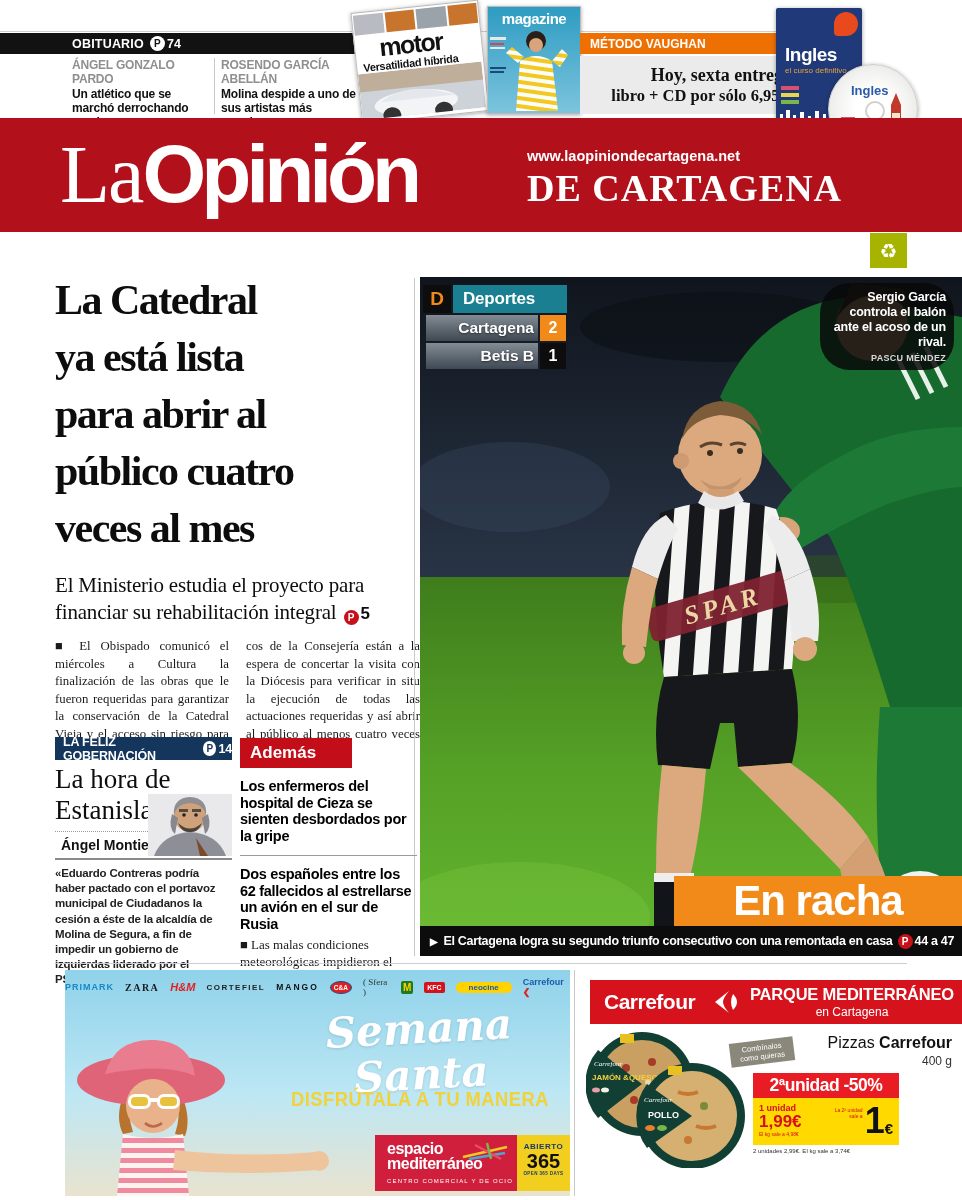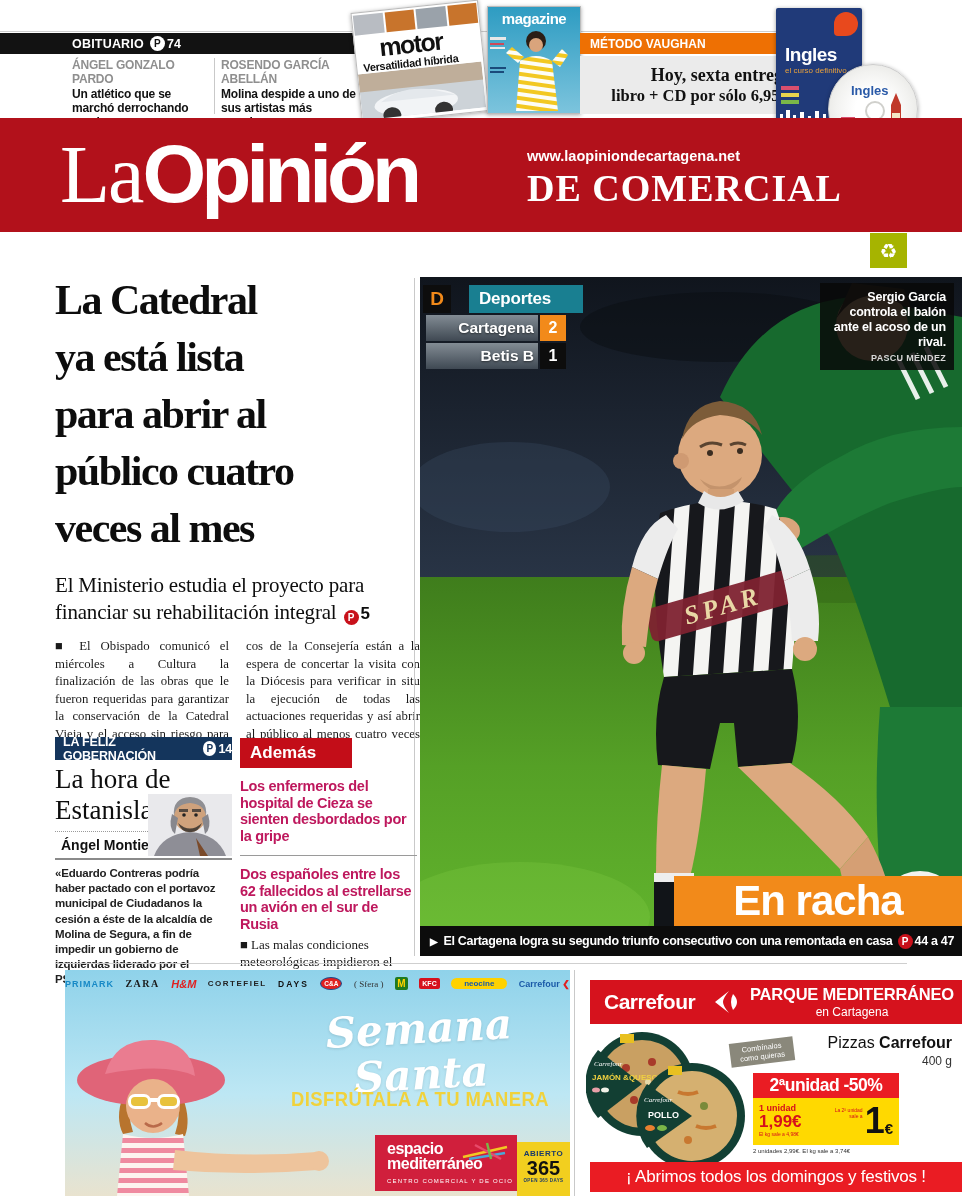--- a/index.html
+++ b/index.html
@@ -54,38 +54,38 @@
   .dotrule{left:55px;top:831px;width:177px;border-top:1.5px dotted #9a9a9a;}
   .author-row{left:55px;top:834px;width:177px;height:22px;display:flex;align-items:center;
               font-weight:700;font-size:14px;padding-left:6px;box-sizing:border-box;}
   .author-photo{left:148px;top:794px;width:84px;height:62px;}
   .solidrule{left:55px;top:858px;width:177px;height:2px;background:#8a8a8a;}
   .quote{left:55px;top:866px;width:177px;font:700 11.5px/15.2px "Liberation Sans",sans-serif;
          letter-spacing:-.2px;color:#222;}
   .ademas{left:240px;top:738px;width:177px;}
   .ademas-head{width:112px;height:30px;background:#c30d18;color:#fff;display:flex;align-items:center;
                padding-left:10px;box-sizing:border-box;font-weight:700;font-size:17px;}
-  .ademas h3{margin:10px 4px 4px 0;font:700 14.5px/16.5px "Liberation Sans",sans-serif;letter-spacing:-.3px;color:#be185d;}
+  .ademas h3{margin:10px 4px 4px 0;font:700 14.5px/16.5px "Liberation Sans",sans-serif;letter-spacing:-.3px;color:#000000;}
   .ademas p{margin:0;font:400 13px/17px "Liberation Serif",serif;color:#1a1a1a;}
   .ademas .div{border-top:1px solid #9a9a9a;margin:11px 0 2px 0;}
   
   .photo{left:420px;top:277px;width:542px;height:679px;background:#24321f;overflow:hidden;}
   .scorebox{left:3px;top:6px;}
   .score-row{display:flex;margin-top:2px;}
   .dbox{width:28px;height:28px;background:#0d0d0d;color:#f28a1a;font-weight:800;font-size:19px;
         display:flex;align-items:center;justify-content:center;}
   .deportes-bar{width:114px;height:28px;background:#197f91;color:#fff;font-weight:700;font-size:17px;
-                display:flex;align-items:center;padding-left:10px;box-sizing:border-box;margin-left:18px;letter-spacing:-.2px;}
+                display:flex;align-items:center;padding-left:10px;box-sizing:border-box;margin-left:2px;letter-spacing:-.2px;}
   .team-bar{width:112px;height:26px;background:linear-gradient(180deg,rgba(150,160,168,.85),rgba(70,80,90,.85));
             color:#fff;font-weight:700;font-size:15.5px;display:flex;align-items:center;justify-content:flex-end;
             padding-right:4px;box-sizing:border-box;text-shadow:0 1px 2px rgba(0,0,0,.5);}
   .score-cell{width:26px;height:26px;margin-left:2px;color:#fff;font-weight:800;font-size:16px;
               display:flex;align-items:center;justify-content:center;}
   .photo-caption{right:8px;top:6px;width:134px;background:rgba(8,8,8,.85);color:#fff;text-align:right;
-                 padding:7px 8px;box-sizing:border-box;}
+                 padding:7px 8px;box-sizing:border-box;border-radius:30px;}
   .photo-caption .cap{font-weight:700;font-size:12.5px;line-height:15px;letter-spacing:-.2px;}
   .photo-caption .credit{font-weight:700;font-size:9px;color:#d8d8d8;margin-top:3px;letter-spacing:.3px;}
   .banner{right:0;bottom:30px;width:288px;height:50px;background:#f28a1a;display:flex;align-items:center;
           justify-content:center;color:#fff;font-weight:800;font-size:42px;letter-spacing:-1px;}
   .strapline{left:0;right:0;bottom:0;height:30px;background:#0c0c0c;color:#fff;display:flex;align-items:center;
              padding-left:10px;box-sizing:border-box;font-weight:700;font-size:12.5px;letter-spacing:-.3px;}
   .strapline .arrow{font-size:10px;margin-right:6px;}
   
   .ad-left{left:65px;top:970px;width:505px;height:226px;overflow:hidden;
            background:linear-gradient(180deg,#8fd2ea 0%,#bde7f4 55%,#e9e3cf 100%);}
@@ -107,21 +107,21 @@
   .ss-title{left:205px;top:36px;width:300px;text-align:center;color:#fff;
             font:italic 700 42px/46px "DejaVu Serif",serif;transform:rotate(-3deg);
             text-shadow:0 1px 3px rgba(0,0,0,.12);}
   .ss-sub{left:205px;top:118px;width:300px;text-align:center;color:#f0d23c;font-weight:800;font-size:20px;
           letter-spacing:.5px;transform:scaleX(.92);}
   .em-box{left:310px;top:165px;width:142px;height:56px;background:#d01f3c;color:#fff;padding:6px 0 0 12px;
           box-sizing:border-box;line-height:15px;}
   .em-box .l1,.em-box .l2{font-weight:800;font-size:16px;letter-spacing:-.5px;}
   .em-box .l3{font-size:6px;letter-spacing:1.2px;margin-top:3px;}
   .open-box{left:452px;top:165px;width:53px;height:56px;background:#f2cf1f;text-align:center;
-            padding-top:7px;box-sizing:border-box;margin-top:7px;}
+            padding-top:7px;box-sizing:border-box;}
   .open-box .o1{font-weight:800;font-size:8px;color:#1a3a6a;letter-spacing:.5px;}
   .open-box .o2{font-weight:800;font-size:20px;line-height:20px;color:#111;}
   .open-box .o3{font-weight:700;font-size:4.5px;color:#1a3a6a;letter-spacing:.4px;}
   .ad-right{left:578px;top:970px;width:384px;height:226px;background:#fff;}
   .cf-header{left:12px;top:10px;width:372px;height:44px;background:#d6121d;color:#fff;display:flex;
              align-items:center;padding:0 8px 0 14px;box-sizing:border-box;}
   .cf-name{font-weight:800;font-size:21px;letter-spacing:-.5px;}
   .cf-right{margin-left:auto;text-align:center;}
   .cf-park{font-weight:800;font-size:16.5px;letter-spacing:-.2px;}
   .cf-city{font-size:12px;margin-top:1px;}
@@ -259,21 +259,21 @@
       <rect x="12" y="64" width="14" height="3" fill="#7ab648"></rect>
     </svg>
   </div>
 
   <div class="abs masthead">
     <div class="abs mast-title">
       <span class="mast-la">La</span>
         <span class="mast-op">Opinión</span>
     </div>
     <div class="abs mast-url">www.laopiniondecartagena.net</div>
-    <div class="abs mast-region">DE COMERCIAL</div>
+    <div class="abs mast-region">DE CARTAGENA</div>
   </div>
   <div class="abs recycle-box">
     <span>♻</span>
   </div>
 
   <div class="abs headline prel">La Catedral
 ya está lista
 para abrir al
 público cuatro
 veces al mes</div>
@@ -435,21 +435,21 @@
   </div>
 
   <div class="abs hrule" style="left:55px;top:963px;width:852px;"></div>
 
   <div class="abs ad-left">
     <div class="brands">
       <span class="b-primark">PRIMARK</span>
       <span class="b-zara">ZARA</span>
       <span class="b-hm">H&amp;M</span>
       <span class="b-cortefiel">CORTEFIEL</span>
-      <span class="b-mango">DAYS</span>
+      <span class="b-mango">MANGO</span>
       <span class="b-ca">C&amp;A</span>
       <span class="b-sfera">( Sfera )</span>
       <span class="b-mc">M</span>
       <span class="b-kfc">KFC</span>
       <span class="b-neocine">neocine</span>
       <span class="b-carrefour"><span>Carrefour</span> <span class="chev">❮</span></span>
     </div>
     <svg class="abs" style="left:0;bottom:0;" width="270" height="168">
       <defs>
         <pattern id="gstripe" width="6" height="10" patternUnits="userSpaceOnUse">
@@ -558,16 +558,15 @@
         <div class="up">1,99€</div>
         <div class="un">El kg sale a 4,98€</div>
       </div>
       <div class="cf-big">
         <div class="bn">La 2ª unidad sale a</div>
         <div class="bp">1</div>
         <div class="bc">€</div>
       </div>
     </div>
     <div class="abs cf-fine">2 unidades 2,99€. El kg sale a 3,74€</div>
-    <div class="abs cf-footer">¡ Abrimos todos los domingos y festivos !</div>
   </div>
 
 </div>
 
 </body></html>

